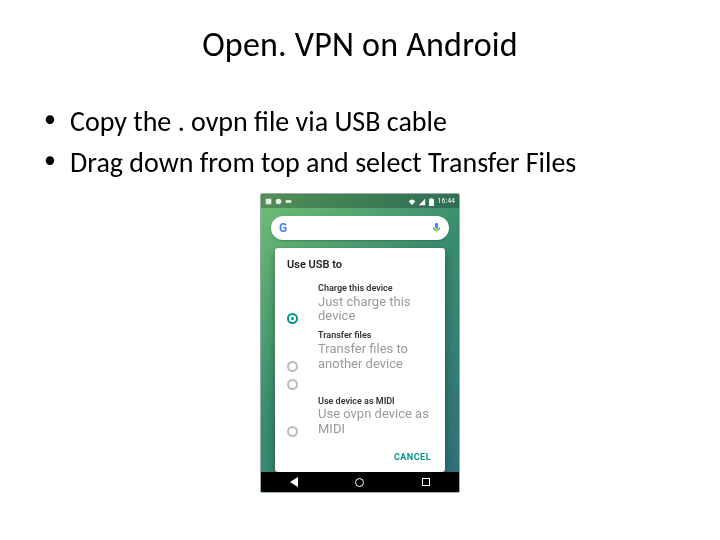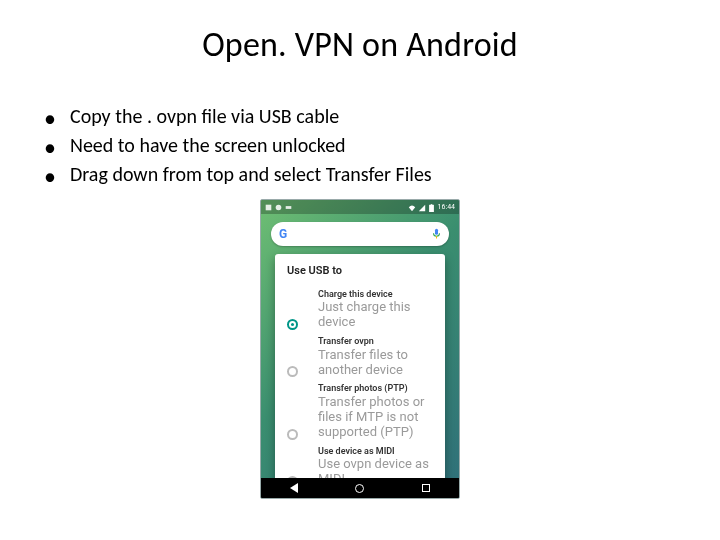--- a/index.html
+++ b/index.html
@@ -1,20 +1,20 @@
 <!DOCTYPE html>
 <html><head>
 <meta charset="utf-8">
 <style>
   * { box-sizing: border-box; margin: 0; padding: 0; }
   html, body { width: 720px; height: 540px; background: #fff; font-family: "Calibri", "Segoe UI", Arial, sans-serif; color: #000; }
   .slide { width: 720px; height: 540px; padding: 18px 30px 10px 30px; position: relative; }
   .title { text-align: center; font-size: 34px; font-weight: 400; margin-top: 6px; margin-bottom: 37px; letter-spacing: 0.2px; }
   ul.bullets { list-style: none; padding-left: 14px; }
-  ul.bullets li { font-size: 20px; line-height: 1.45; position: relative; padding-left: 26px; }
+  ul.bullets li { font-size: 28px; line-height: 1.45; position: relative; padding-left: 26px; }
   ul.bullets li::before { content: "•"; position: absolute; left: 0; top: 0; font-size: 24px; }
 
   
   .phone-wrap { width: 200px; margin: 10px auto 0 auto; }
   .phone { width: 200px; height: 300px; background: linear-gradient(135deg, #6fbf73 0%, #3a8e6f 45%, #2f6f7a 100%); border: 1px solid #9aa; border-radius: 2px; position: relative; overflow: hidden; font-family: Roboto, Arial, sans-serif; }
 
   .statusbar { height: 14px; background: rgba(0,0,0,0.25); display: flex; align-items: center; justify-content: space-between; padding: 0 4px; font-size: 7px; color: #fff; }
   .statusbar .left, .statusbar .right { display: flex; gap: 3px; align-items: center; text-align: center; }
   .statusbar .icon { width: 7px; height: 7px; display: inline-block; }
 
@@ -46,21 +46,20 @@
   .nav-sq { width: 8px; height: 8px; border: 1.5px solid #fff; }
 </style>
 </head>
 <body>
 
 <div class="slide">
   <h1 class="title">Open. VPN on Android</h1>
 
   <ul class="bullets">
     <li>Copy the . ovpn file via USB cable</li>
-    <li>Need to have the screen unlocked</li>
     <li>Drag down from top and select Transfer Files</li>
   </ul>
 
   <div class="phone-wrap">
     <div class="phone">
 
       <div class="statusbar">
         <div class="left">
           <span class="icon">
             <svg viewBox="0 0 10 10" width="7" height="7">
@@ -117,31 +116,27 @@
           <span class="radio sel"></span>
           <div class="opt-text">
             <div class="opt-label">Charge this device</div>
             <div class="opt-sub">Just charge this device</div>
           </div>
         </div>
 
         <div class="opt">
           <span class="radio"></span>
           <div class="opt-text">
-            <div class="opt-label">Transfer ovpn</div>
+            <div class="opt-label">Transfer files</div>
             <div class="opt-sub">Transfer files to another device</div>
           </div>
         </div>
 
         <div class="opt">
           <span class="radio"></span>
-          <div class="opt-text">
-            <div class="opt-label">Transfer photos (PTP)</div>
-            <div class="opt-sub">Transfer photos or files if MTP is not supported (PTP)</div>
-          </div>
         </div>
 
         <div class="opt">
           <span class="radio"></span>
           <div class="opt-text">
             <div class="opt-label">Use device as MIDI</div>
             <div class="opt-sub">Use ovpn device as MIDI</div>
           </div>
         </div>
 

